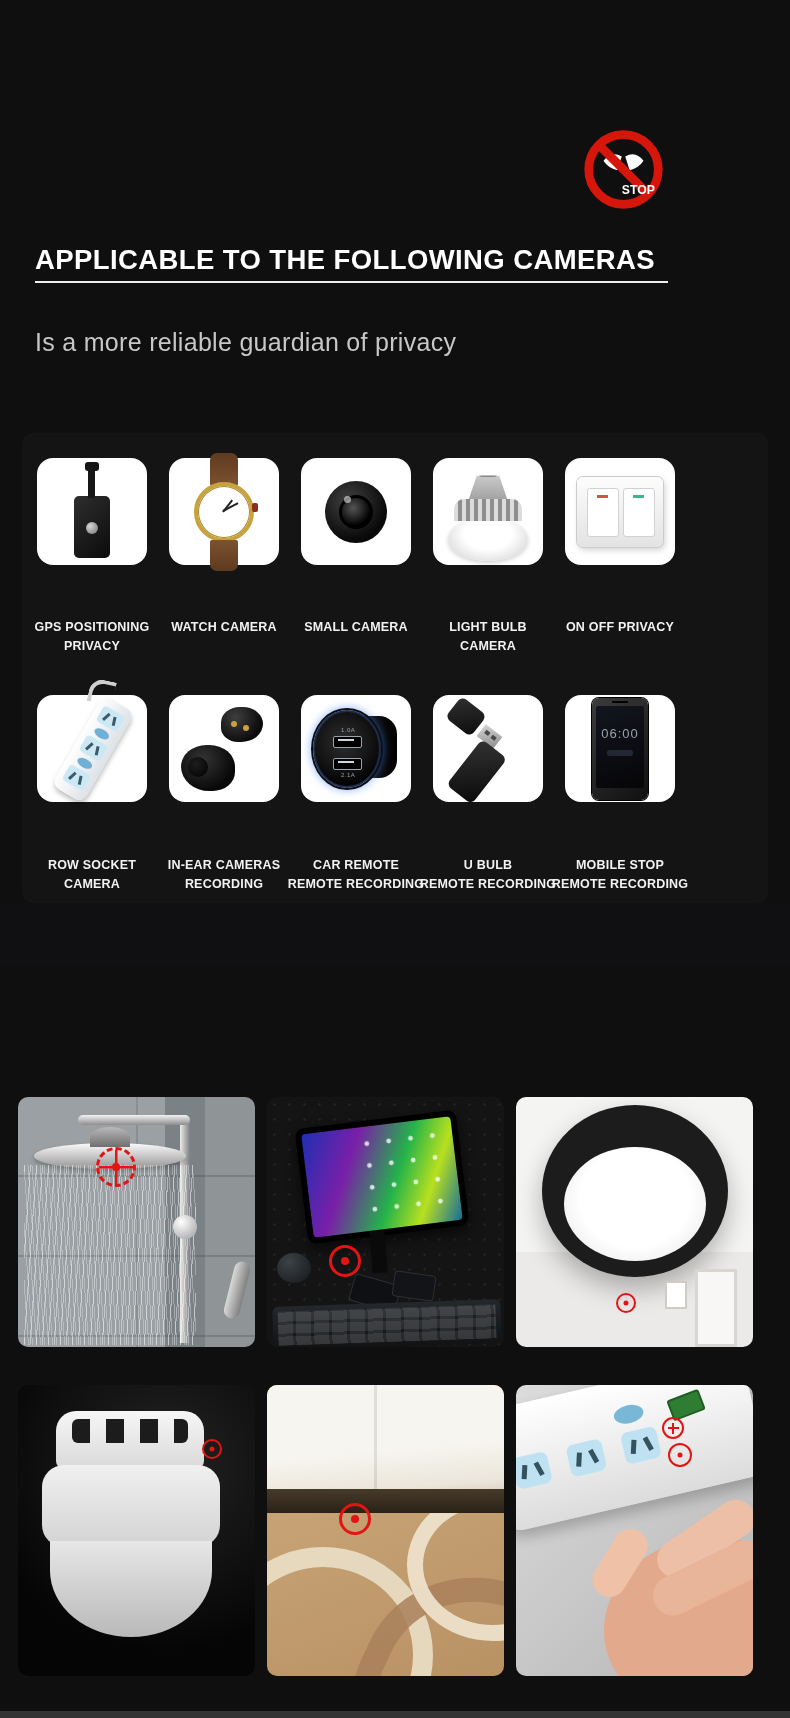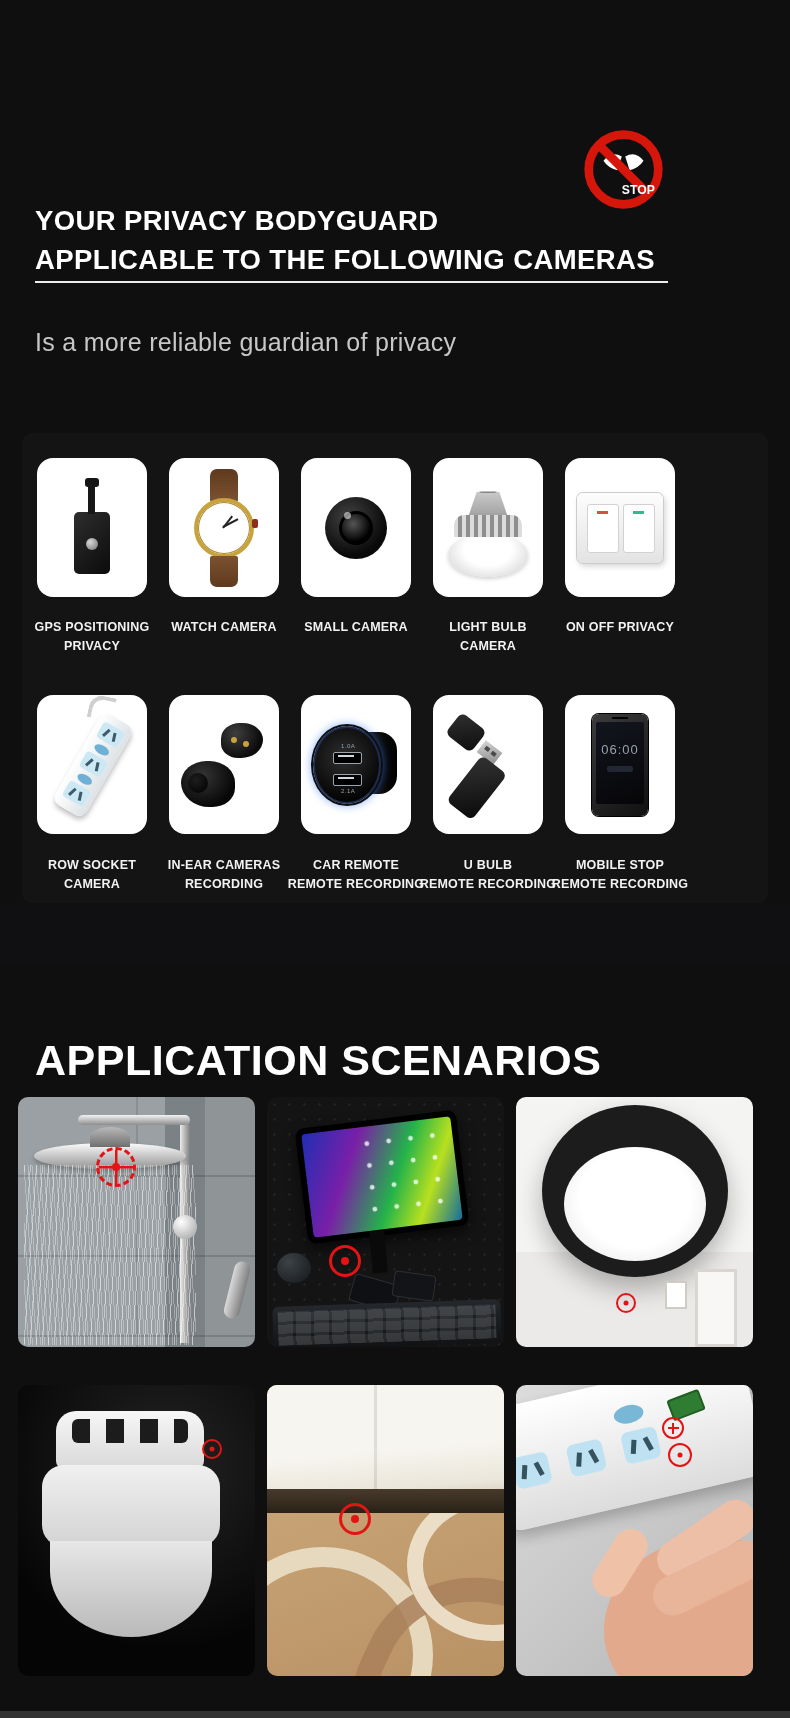--- a/index.html
+++ b/index.html
@@ -8,21 +8,21 @@
 
   
   .title{position:absolute;left:35px;top:183px;color:#fff;font-size:27.5px;line-height:39px;
          font-weight:700;letter-spacing:.4px;white-space:nowrap;}
   .divider{position:absolute;left:35px;top:281px;width:633px;height:2px;background:#ededed;}
   .subtitle{position:absolute;left:35px;top:303px;color:#c7c7c7;font-size:25px;font-weight:400;letter-spacing:.3px;}
   .stop-badge{position:absolute;left:580px;top:126px;width:87px;height:87px;}
 
   
   .panel{position:absolute;left:22px;top:433px;width:746px;height:470px;background:#141414;border-radius:10px;}
-  .card{position:absolute;width:110px;height:139px;background:#fff;border-radius:16px;
+  .card{position:absolute;width:110px;height:107px;background:#fff;border-radius:16px;
         display:flex;align-items:center;justify-content:center;}
   .r1{top:458px}.r2{top:695px}
   .c1{left:37px}.c2{left:169px}.c3{left:301px}.c4{left:433px}.c5{left:565px}
   .plabel{position:absolute;width:150px;text-align:center;color:#f2f2f2;font-size:12.5px;
           font-weight:700;line-height:19px;letter-spacing:.2px;}
   .lr1{top:618px}.lr2{top:856px}
   .lc1{left:17px}.lc2{left:149px}.lc3{left:281px}.lc4{left:413px}.lc5{left:545px}
 
   
   .ic{position:relative;}
@@ -241,21 +241,21 @@
 
   <div class="stop-badge">
     <svg viewBox="0 0 100 100" width="87" height="87">
       <circle cx="50" cy="50" r="40" fill="none" stroke="#d6150b" stroke-width="10"></circle>
       <path d="M27 40 Q36 28 48 35 L43 51 Q32 48 27 40 Z" fill="#ffffff"></path>
       <path d="M73 40 Q64 28 52 35 L57 51 Q68 48 73 40 Z" fill="#ffffff"></path>
       <line x1="22" y1="22" x2="78" y2="78" stroke="#d6150b" stroke-width="10"></line>
       <text x="67" y="78" text-anchor="middle" fill="#ffffff" font-size="14" font-weight="bold" font-family="Liberation Sans, sans-serif">STOP</text>
     </svg>
   </div>
-  <h1 class="title"><span>YOUR PRIVACY BODYGUARD</span><br><span>APPLICABLE TO THE FOLLOWING CAMERAS</span></h1>
+  <h1 class="title"><br><span>APPLICABLE TO THE FOLLOWING CAMERAS</span></h1>
   <div class="divider"></div>
   <p class="subtitle">Is a more reliable guardian of privacy</p>
 
   <div class="panel"></div>
 
   <div class="card r1 c1">
     <div class="ic ic-gps">
       <div class="gps-tip"></div>
       <div class="gps-body"></div>
     </div>
@@ -358,21 +358,20 @@
     <div>U BULB</div>
     <div>REMOTE RECORDING</div>
   </div>
   <div class="plabel lr2 lc5">
     <div>MOBILE STOP</div>
     <div>REMOTE RECORDING</div>
   </div>
 
   <div class="sep-band"></div>
 
-  <h2 class="scen-title">APPLICATION SCENARIOS</h2>
 
   <div class="photo pr1 pc1 ph-shower">
     <div class="sh-pipe-v"></div>
     <div class="sh-pipe-h"></div>
     <div class="sh-head"></div>
     <div class="sh-water"></div>
     <div class="sh-knob"></div>
     <div class="sh-hand"></div>
     <div class="mk cross" style="left:78px;top:50px;width:34px;height:34px;"></div>
   </div>

